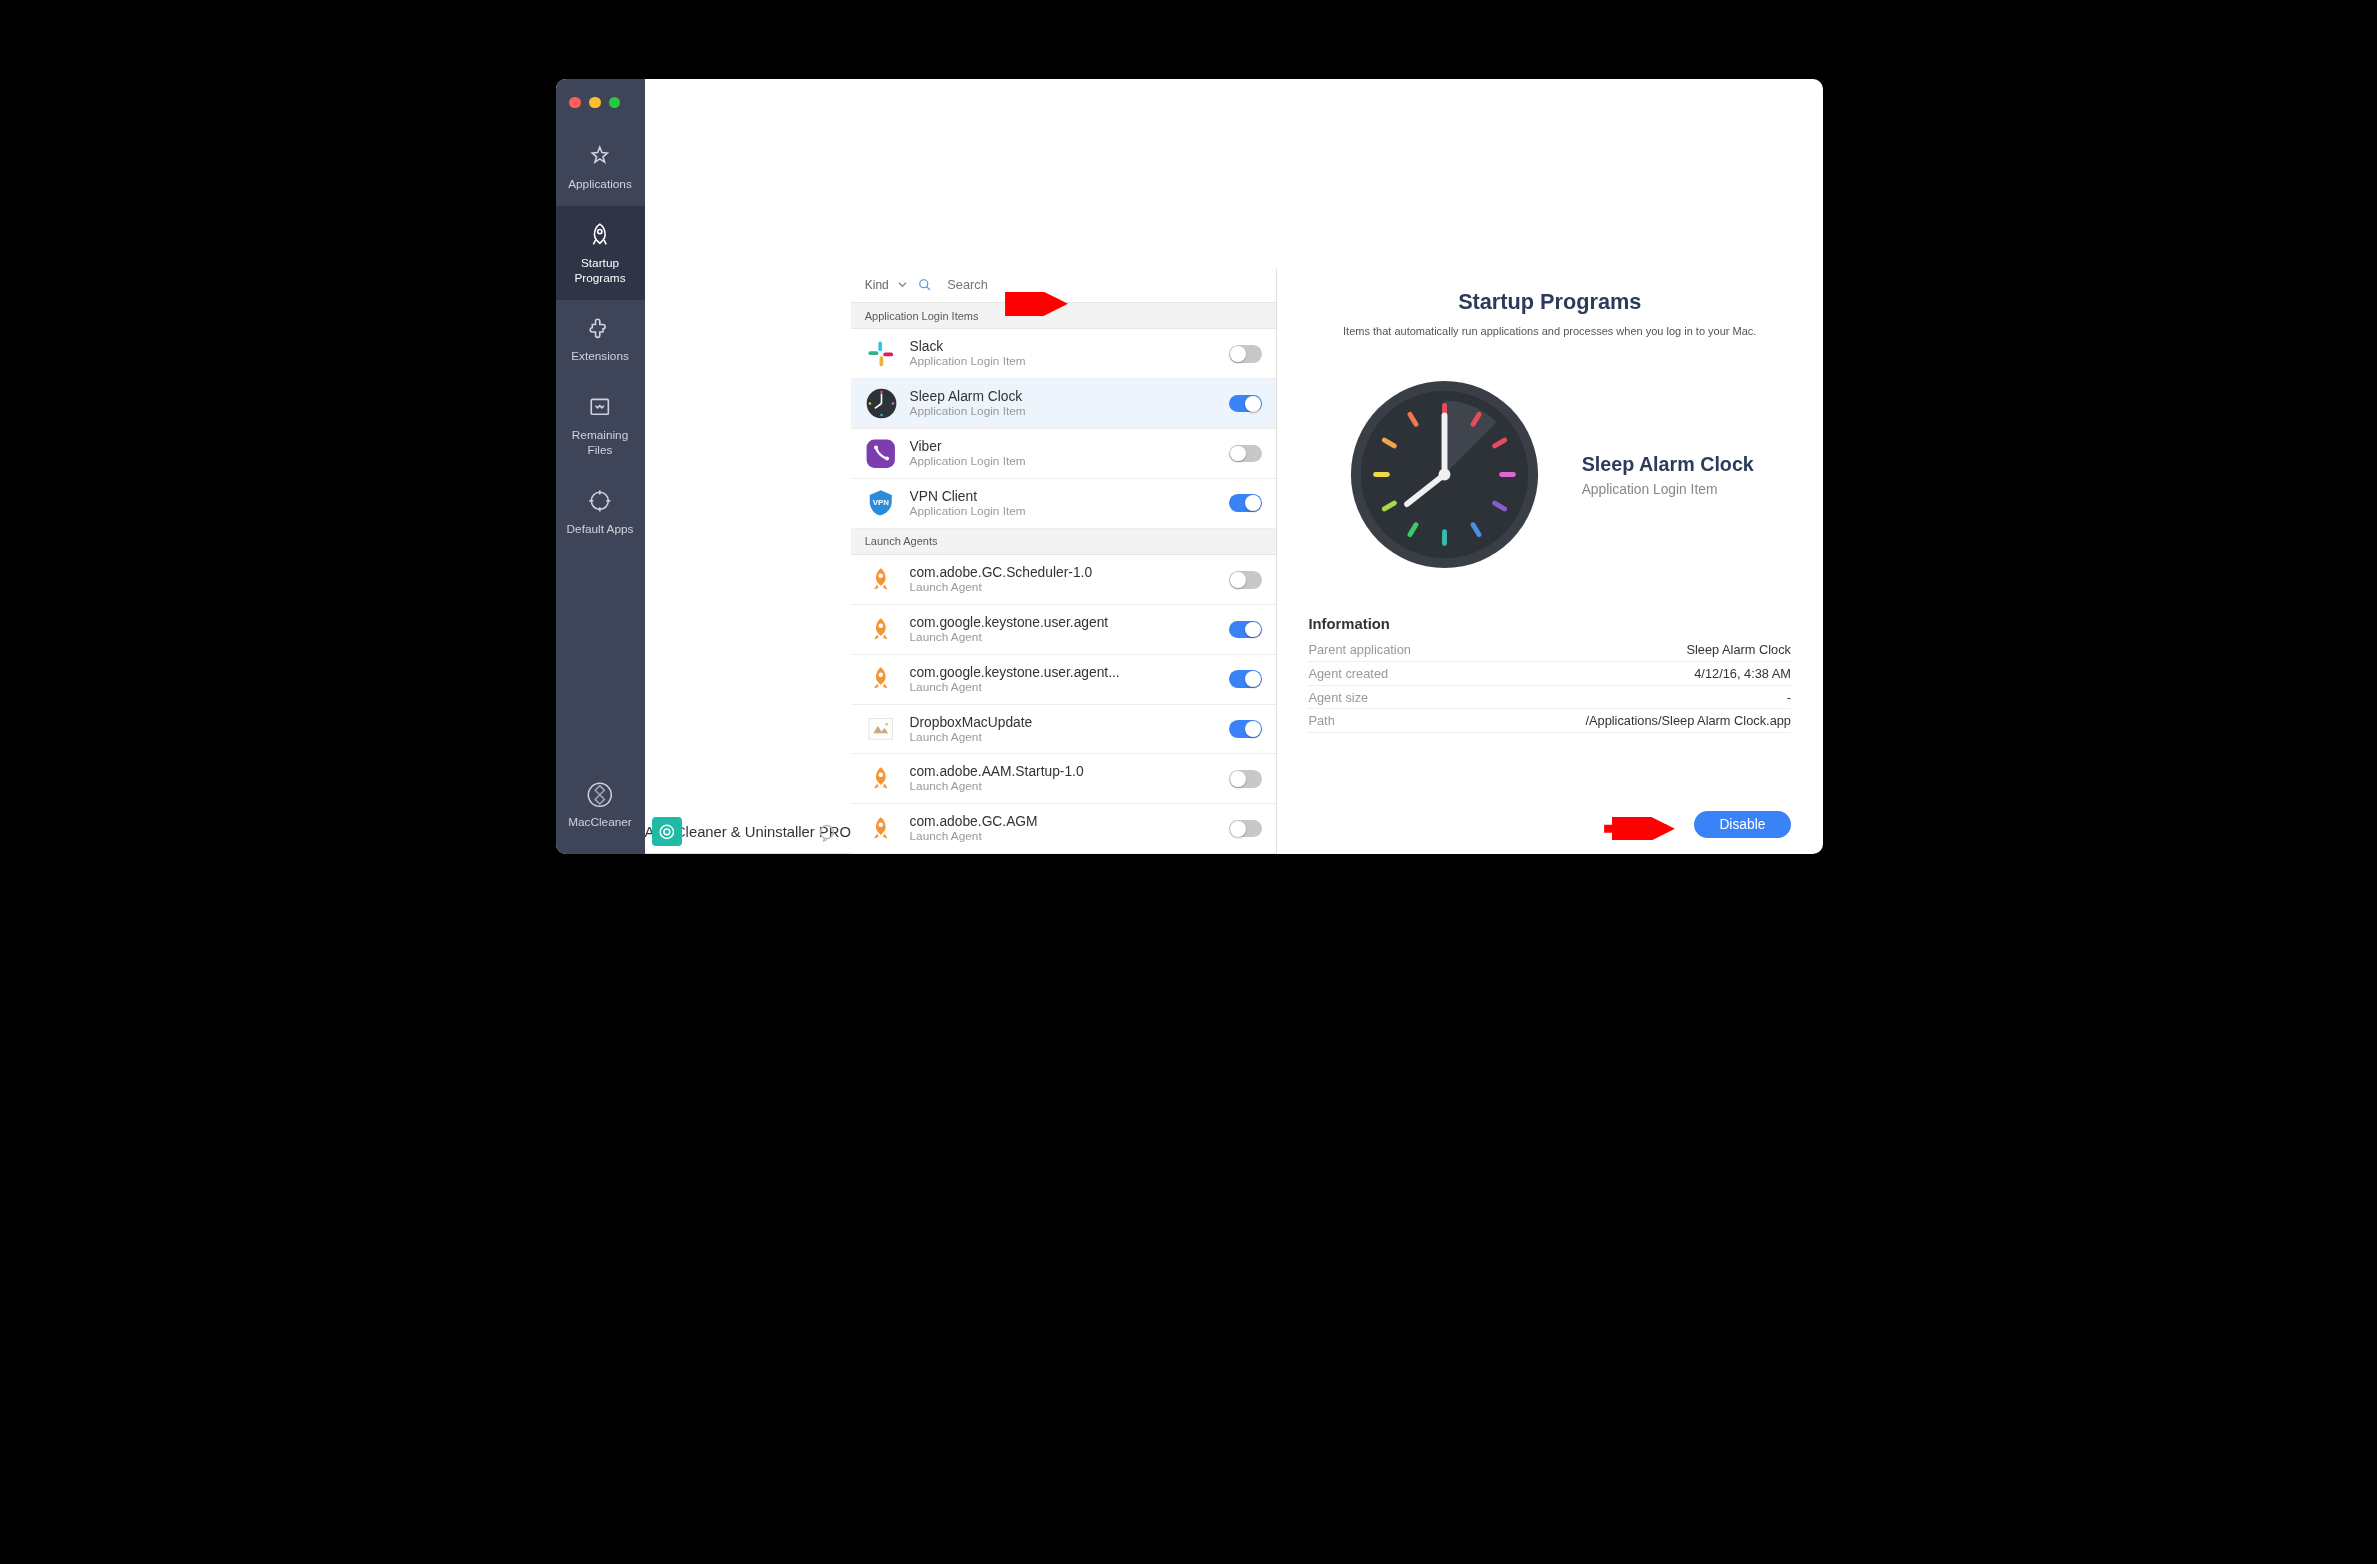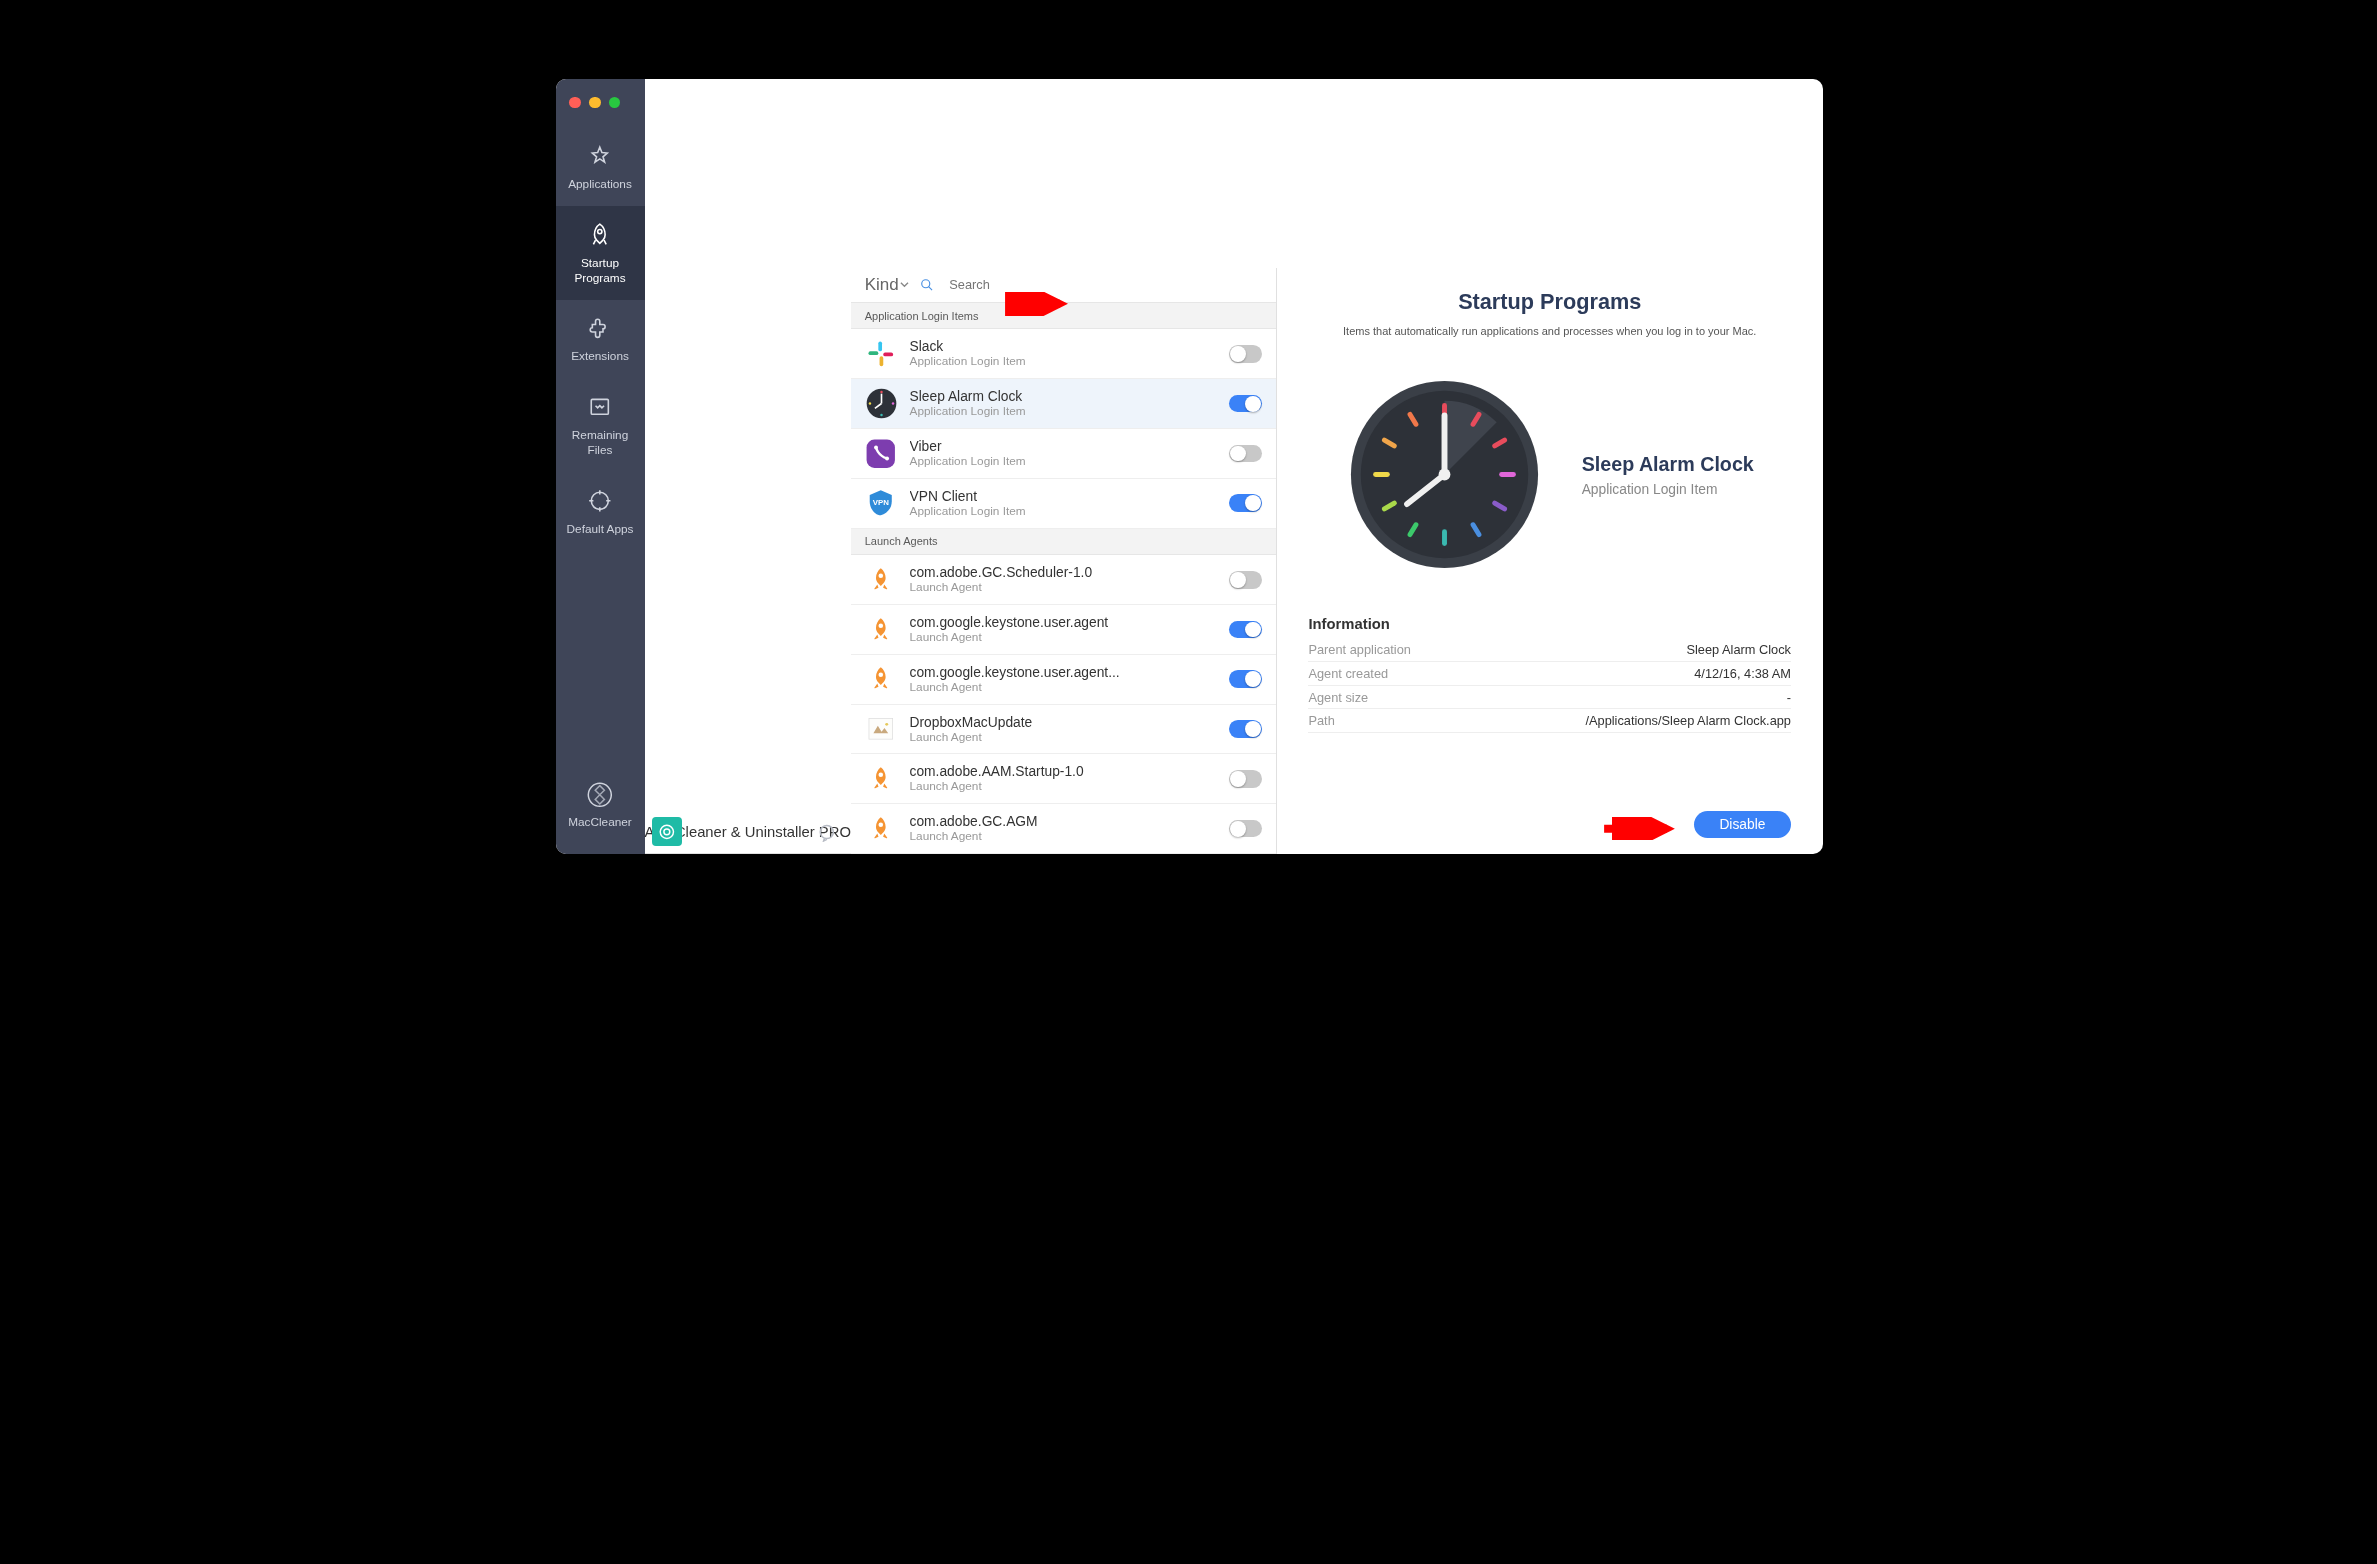--- a/index.html
+++ b/index.html
@@ -24,21 +24,21 @@
 .titlebar { height: 43px; display: flex; align-items: center; justify-content: center; border-bottom: 1px solid #e0e0e0; position: relative; }
 .titlebar .title { font-size: 14.8px; color: #333; }
 .titlebar .badge { position: absolute; left: 7.9px; top: 5.9px; width: 29.6px; height: 29.6px; background: #1fbba6; border-radius: 3.9px; display: flex; align-items: center; justify-content: center; }
 .titlebar .chat-icon { position: absolute; right: 13.8px; top: 11.8px; width: 19.7px; height: 19.7px; color: #b8bcc5; }
 
 .content { flex: 1; display: flex; }
 
 
 .list-panel { width: 426px; border-right: 1px solid #e0e0e0; display: flex; flex-direction: column; }
 .filter-bar { height: 35px; display: flex; align-items: center; padding: 0 13.8px; border-bottom: 1px solid #e6e6e6; gap: 11.8px; }
-.filter-bar .kind { font-size: 17px; color: #666; display: flex; align-items: center; gap: 1px; cursor: pointer; }
+.filter-bar .kind { font-size: 12px; color: #666; display: flex; align-items: center; gap: 9px; cursor: pointer; }
 .filter-bar .search { flex: 1; display: flex; align-items: center; gap: 15px; color: #999; font-size: 12.8px; }
 .section-header { background: #f3f3f3; padding: 6.9px 13.8px; font-size: 11px; color: #595959; border-bottom: 1px solid #e6e6e6; }
 .list-rows { overflow-y: auto; }
 .list-row { display: flex; align-items: center; padding: 7.9px 13.8px; border-bottom: 1px solid #eee; cursor: pointer; position: relative; }
 .list-row.selected { background: #eef4fb; }
 .list-row .icon { width: 33px; height: 33px; margin-right: 11.8px; flex-shrink: 0; display: flex; align-items: center; justify-content: center; border-radius: 7.9px; }
 .list-row .labels { flex: 1; min-width: 0; }
 .list-row .name { font-size: 13.8px; color: #333; white-space: nowrap; overflow: hidden; text-overflow: ellipsis; }
 .list-row .sub { font-size: 11.8px; color: #999; }
 .toggle { width: 33px; height: 17.7px; border-radius: 8.9px; background: #c8c8c8; position: relative; flex-shrink: 0; cursor: pointer; }

